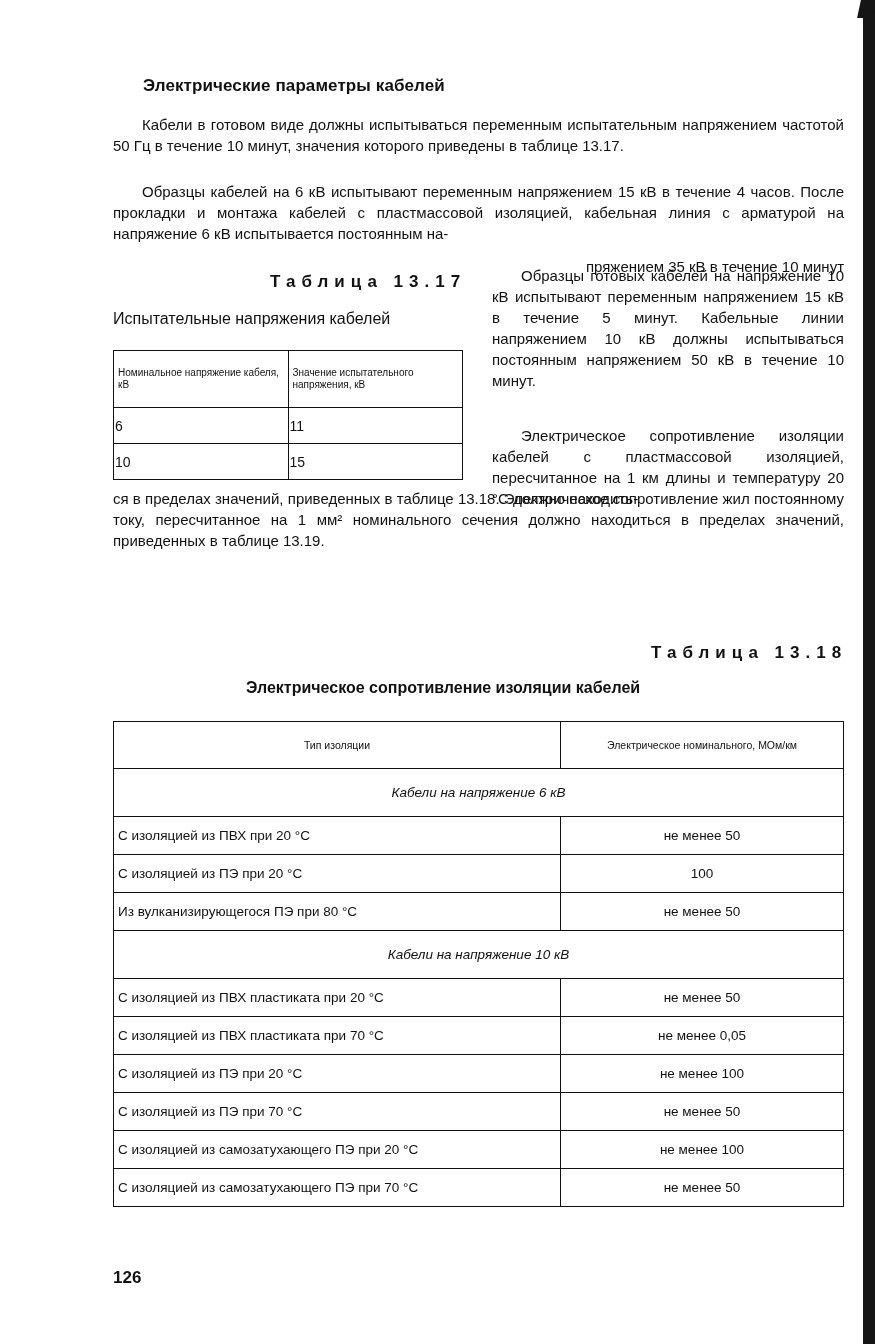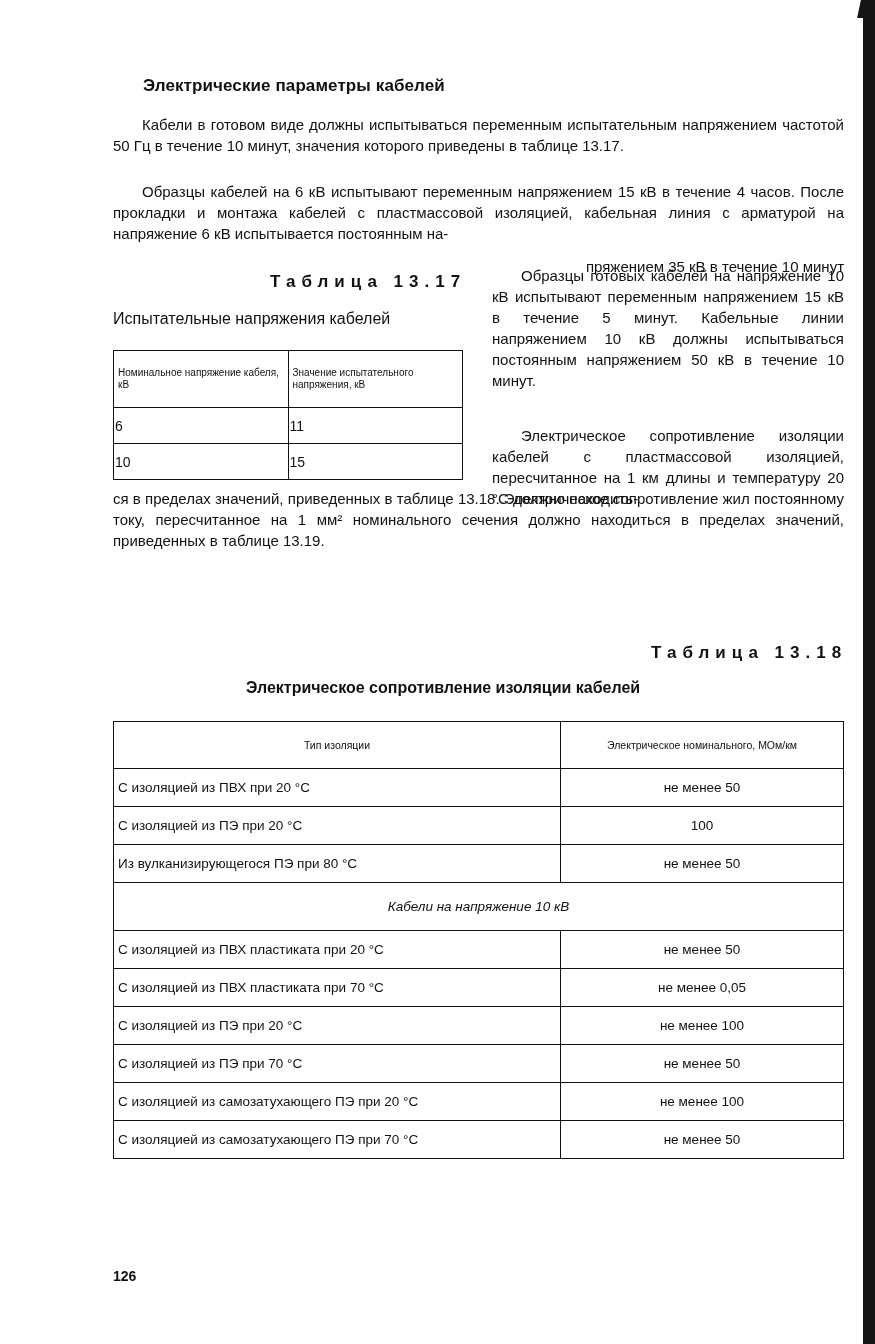--- a/index.html
+++ b/index.html
@@ -25,21 +25,21 @@
   .t17 .row td { height: 33px; font-size: 14px; }
   .t18-caption { position: absolute; left: 651px; top: 643px; font-size: 17px; font-weight: bold; letter-spacing: 6px; }
   .t18-title { position: absolute; left: 246px; top: 679px; font-size: 16px; font-weight: bold; }
   .t18 { left: 113px; top: 721px; width: 731px; border-radius: 20px; }
   .t18 td { border: 1.6px solid #111; font-size: 13.5px; }
   .t18 .hdr td { height: 44px; text-align: center; font-size: 10.5px; }
   .t18 .grp td { height: 45px; text-align: center; font-style: italic; font-size: 13.5px; }
   .t18 .row td { height: 35px; }
   .t18 .row td.c1 { padding-left: 4px; width: 441px; }
   .t18 .row td.c2 { text-align: center; }
-  .page-num { position: absolute; left: 113px; top: 1268px; font-weight: bold; font-size: 14px; }
+  .page-num { position: absolute; left: 113px; top: 1268px; font-weight: bold; font-size: 17px; }
 </style>
 </head>
 <body>
 
 <div class="page-edge"></div>
 
 <div class="section-title">Электрические параметры кабелей</div>
 
 <p class="para p1"><span class="ind"></span><span>Кабели в готовом виде должны испытываться переменным испытательным напряжением частотой 50 Гц в течение 10 минут, значения которого приведены в таблице 13.17.</span></p>
 <p class="para p2"><span class="ind"></span><span>Образцы кабелей на 6 кВ испытывают переменным напряжением 15 кВ в течение 4 часов. После прокладки и монтажа кабелей с пластмассовой изоляцией, кабельная линия с арматурой на напряжение 6 кВ испытывается постоянным на-</span></p>
@@ -70,20 +70,23 @@
 <p class="para p4-tail">ся в пределах значений, приведенных в таблице 13.18. Электрическое сопротивление жил постоянному току, пересчитанное на 1 мм² номинального сечения должно находиться в пределах значений, приведенных в таблице 13.19.</p>
 
 <div class="t18-caption">Таблица 13.18</div>
 <div class="t18-title">Электрическое сопротивление изоляции кабелей</div>
 
 <table class="t18">
   <tbody>
       <tr class="hdr">
     <td>Тип изоляции</td>
     <td>Электрическое номинального, МОм/км</td>
+  </tr>
+  <tr class="grp">
+    <td colspan="2">Кабели на напряжение 6 кВ</td>
   </tr>
   <tr class="row">
     <td class="c1">С изоляцией из ПВХ при 20 °С</td>
     <td class="c2">не менее 50</td>
   </tr>
   <tr class="row">
     <td class="c1">С изоляцией из ПЭ при 20 °С</td>
     <td class="c2">100</td>
   </tr>
   <tr class="row">

